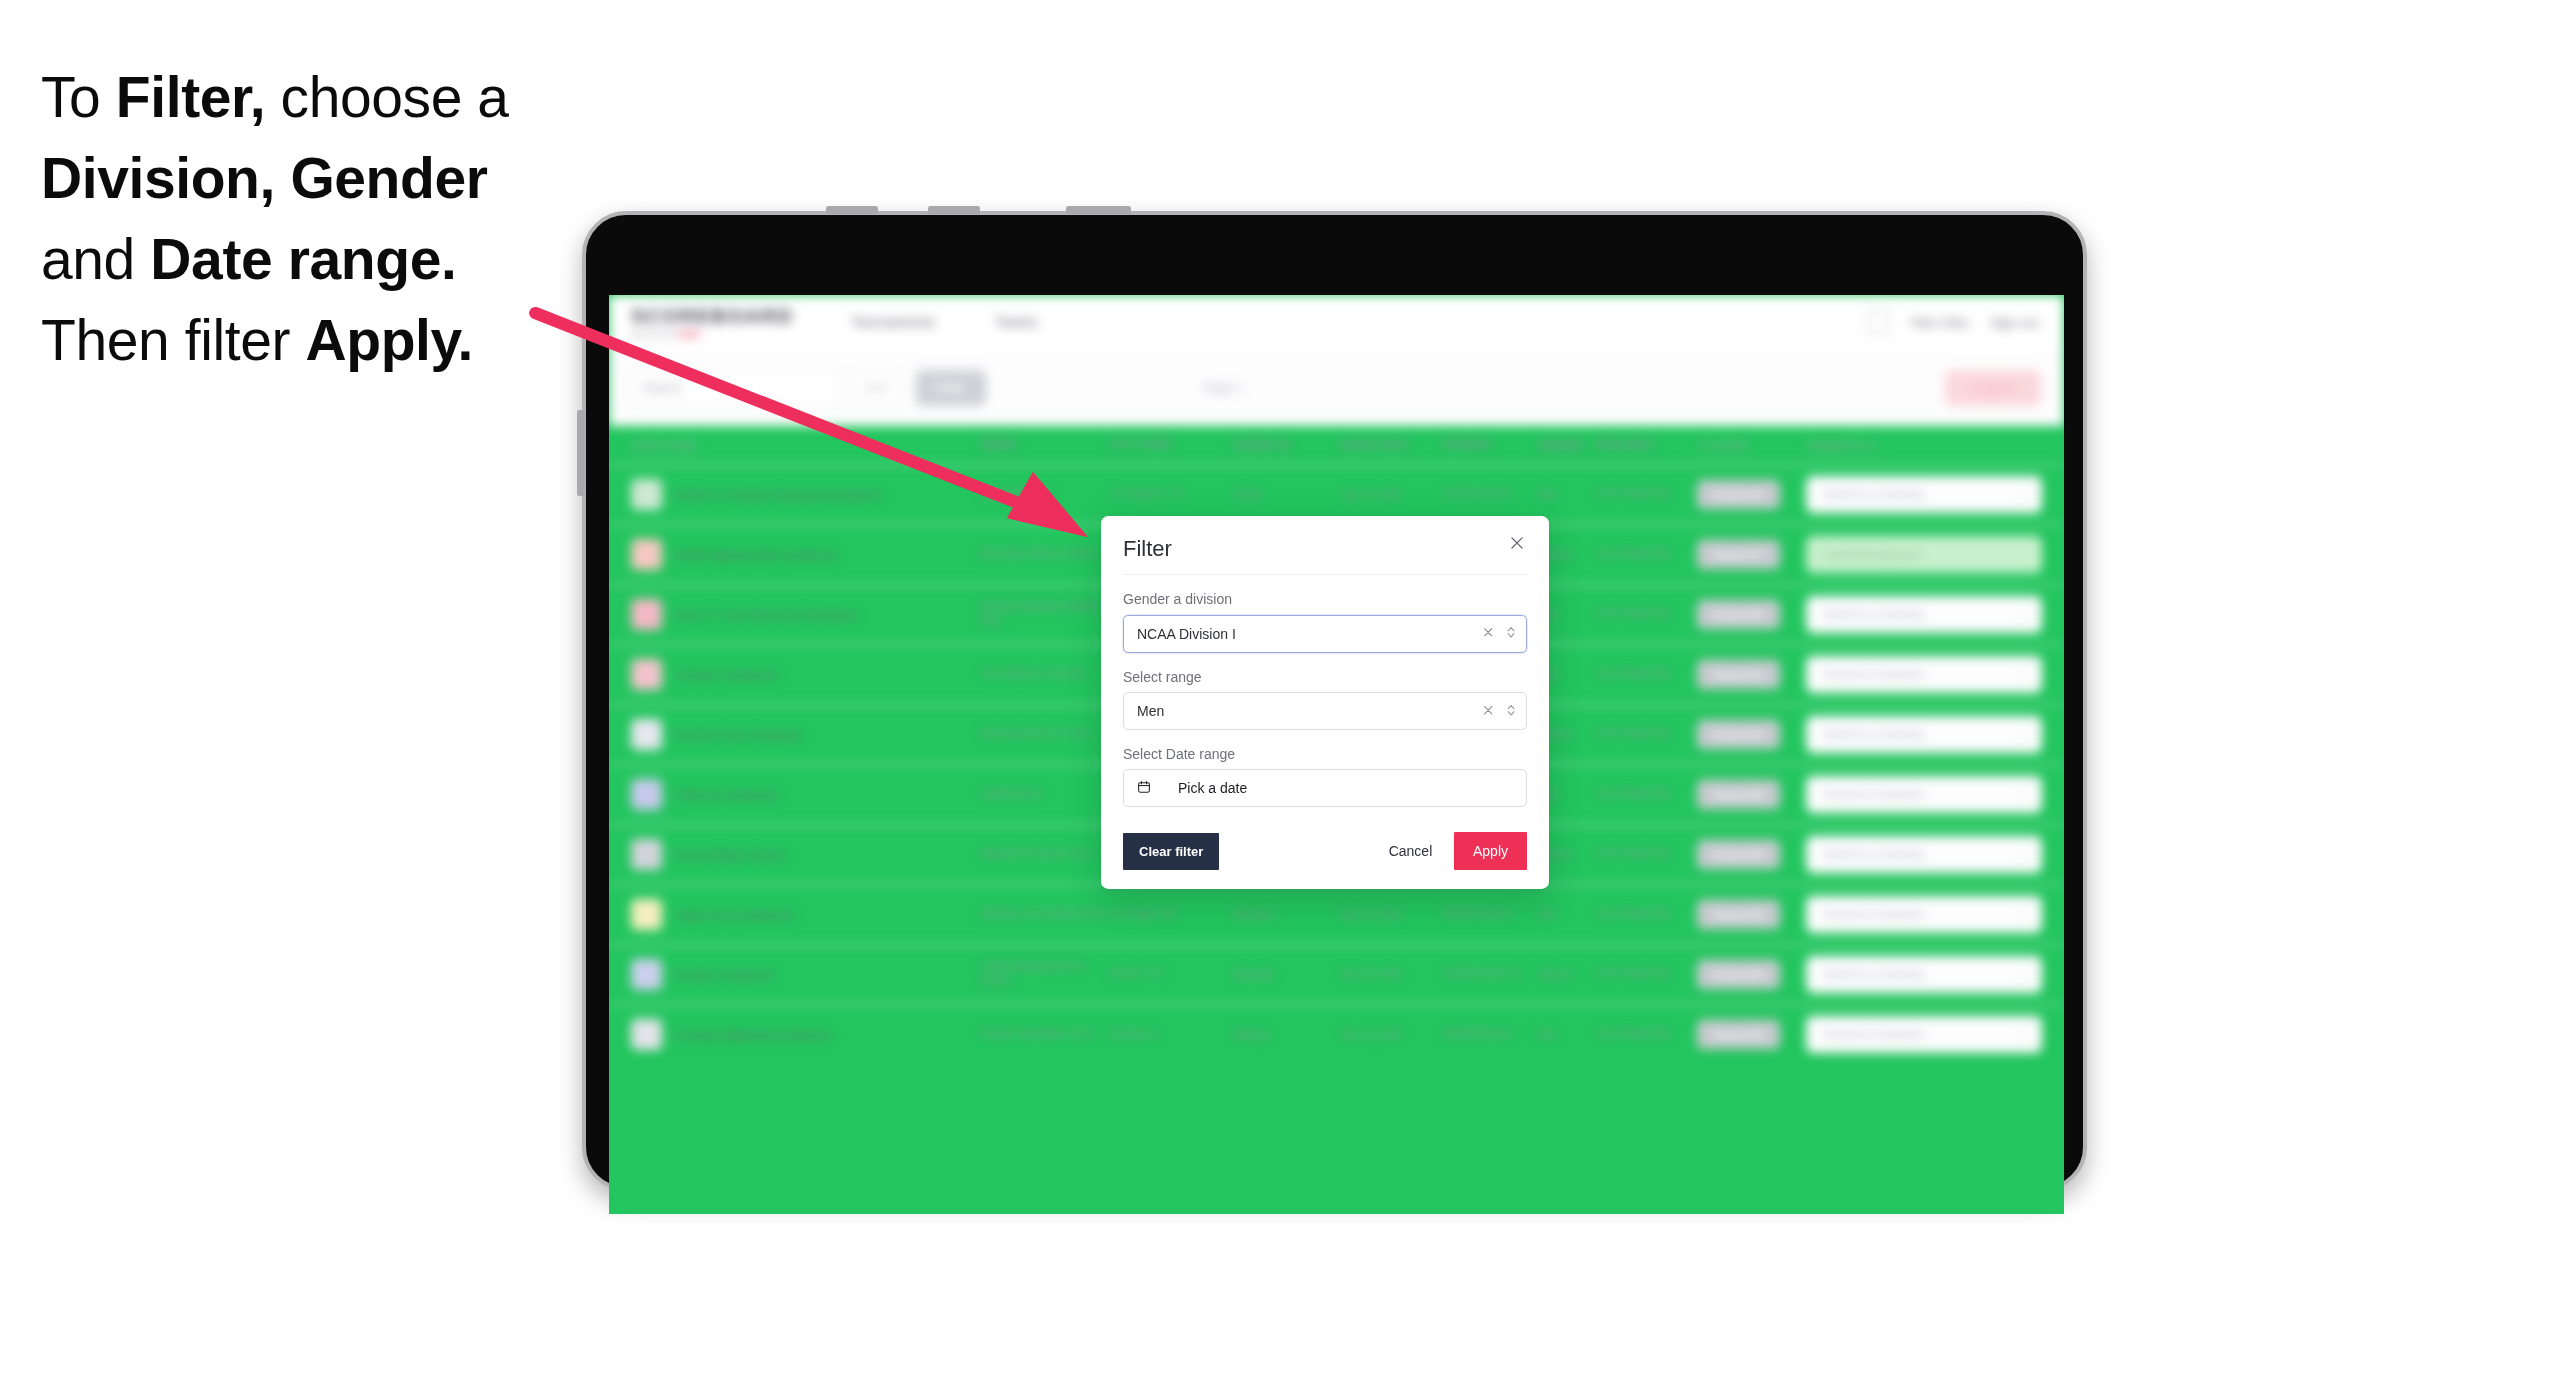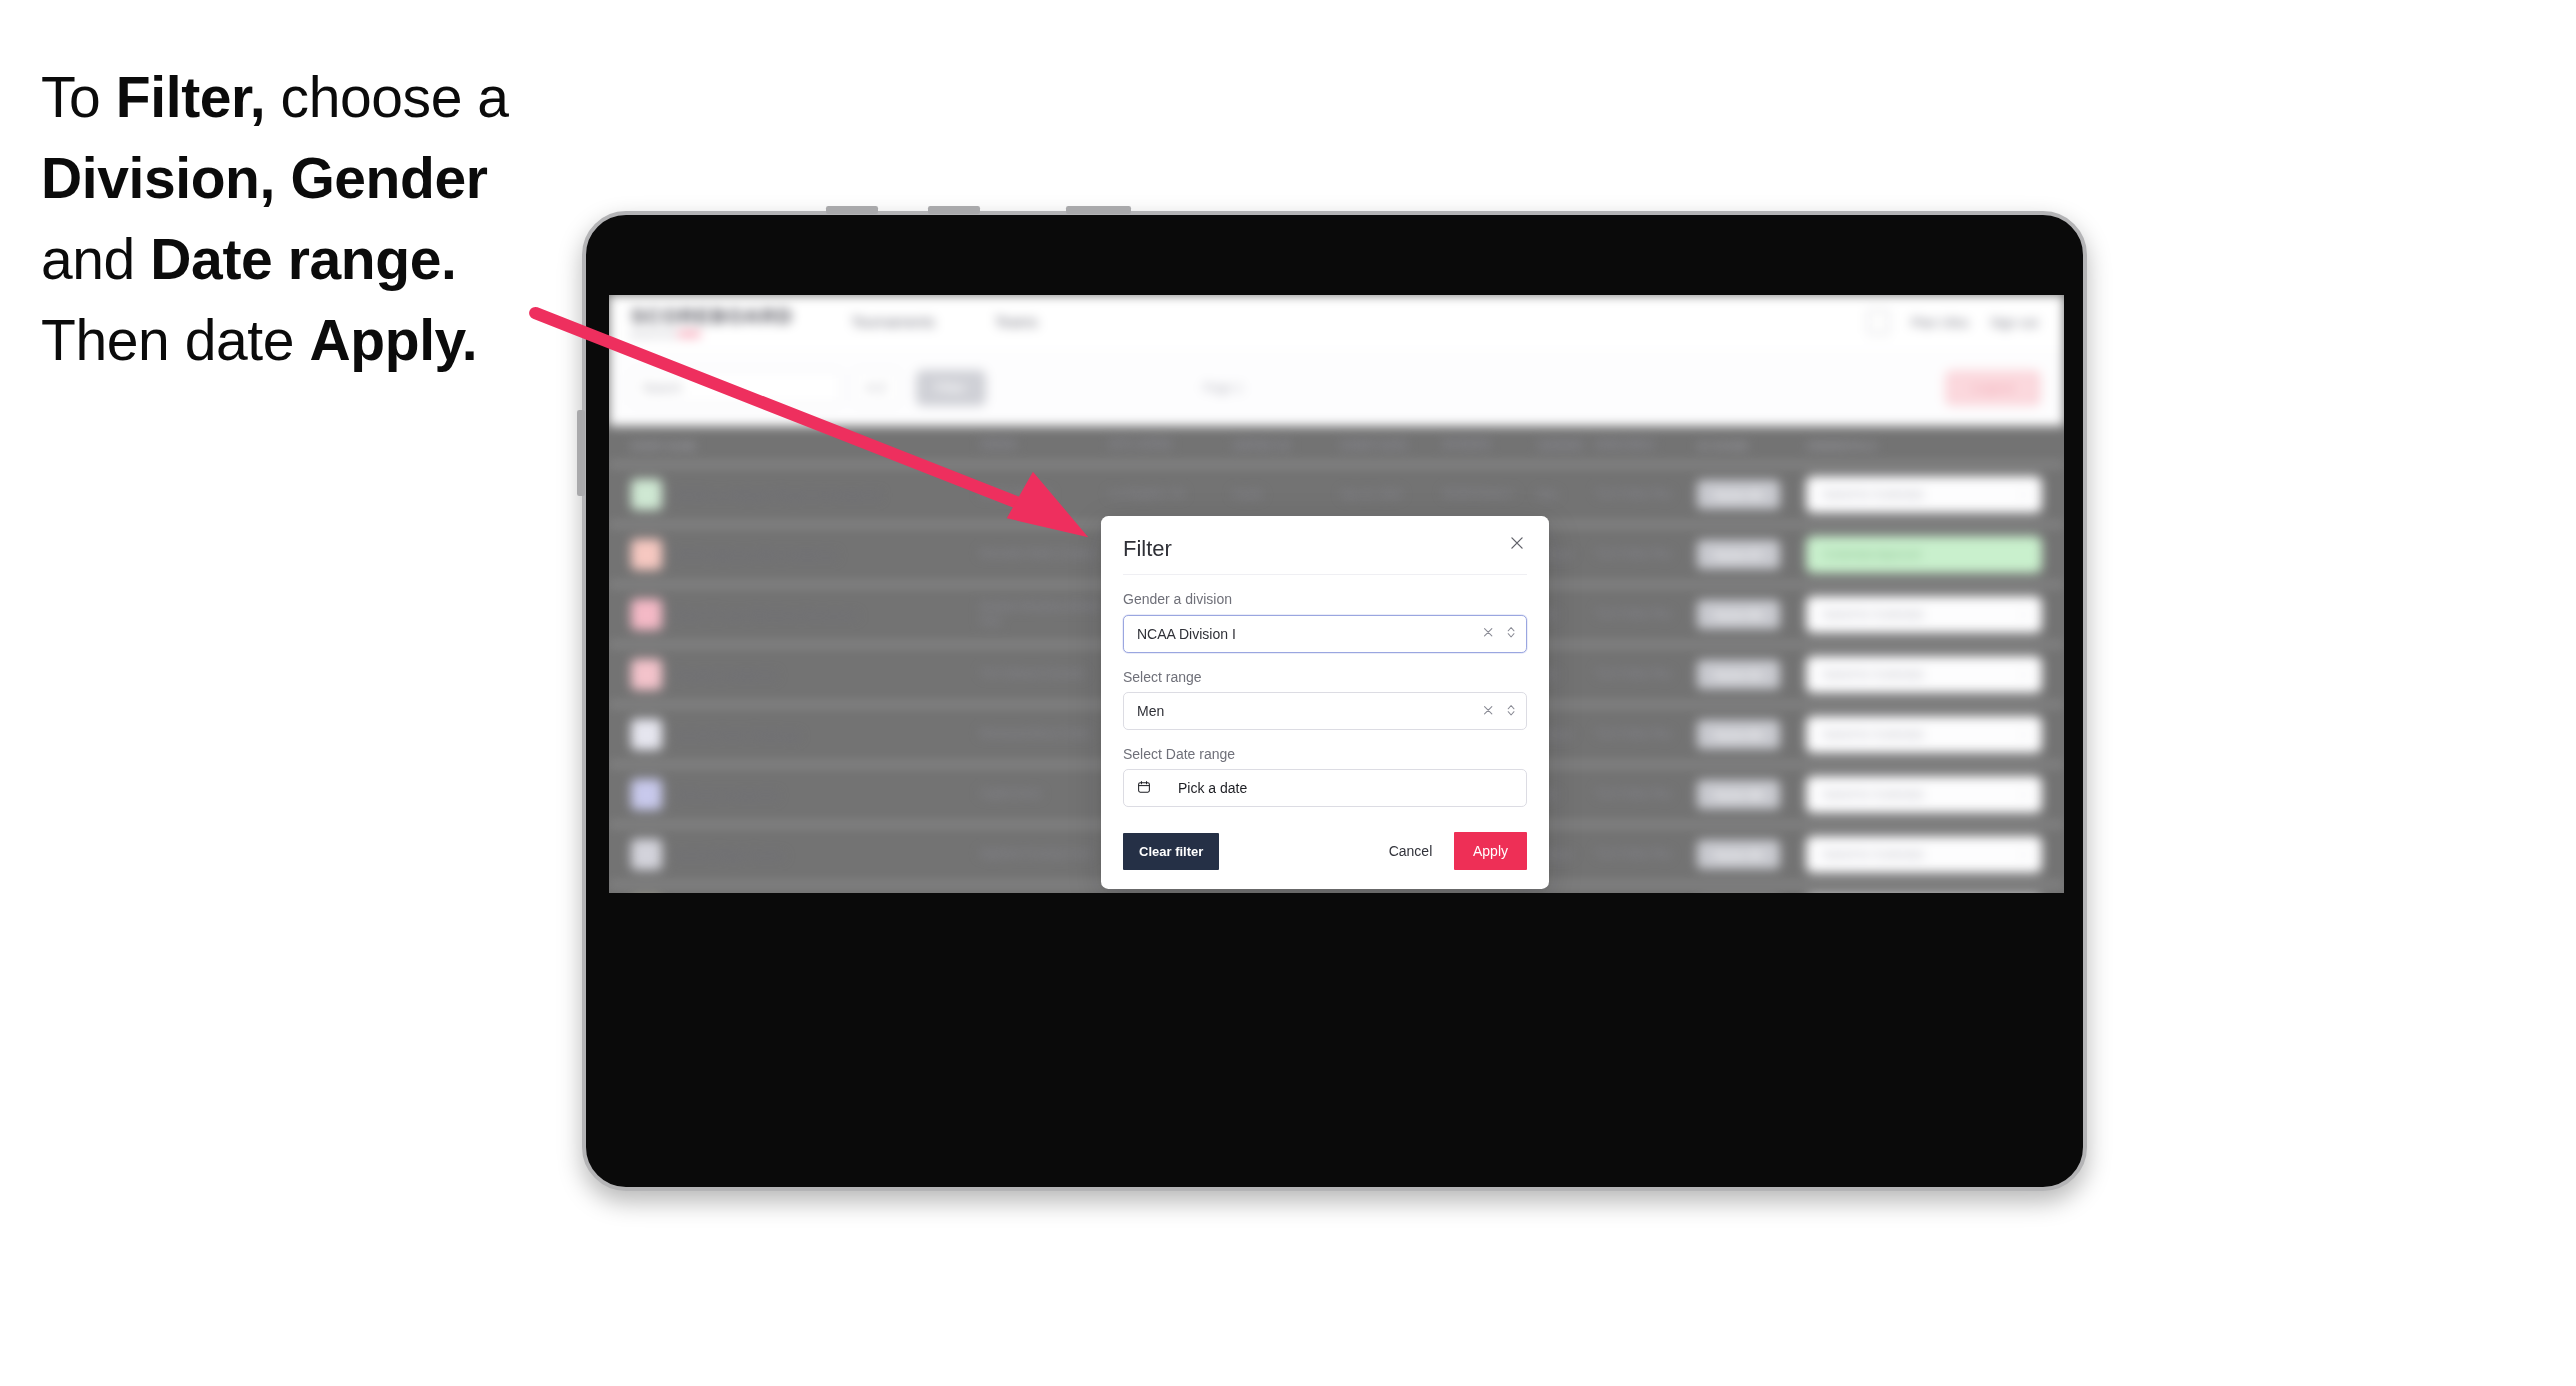--- a/index.html
+++ b/index.html
@@ -77,22 +77,22 @@
              background: radial-gradient(circle at 40% 35%, #2e3d6b 0%, #101425 70%, #060606 100%); }
   .cam-2 { left: 26px; top: 502px; width: 22px; height: 25px; }
   .cam-3 { left: 26px; top: 538px; width: 22px; height: 25px; }
 
   
   .screen {
     position: absolute;
     left: 23px;
     top: 80px;
     width: 1455px;
-    height: 598px;
-    background: #737373;
+    height: 919px;
+    background: #22c55e;
     overflow: hidden;
   }
 
   
   .blurred {
     filter: blur(5.1px);
     -webkit-filter: blur(5.1px);
   }
 
   .app-header {
@@ -286,21 +286,21 @@
 </style>
 </head>
 <body>
 
 <div id="stage">
 
   <div class="caption">
     <div><span>To </span><b>Filter,</b><span> choose a</span></div>
     <div><b>Division, Gender</b></div>
     <div><span>and </span><b>Date range.</b></div>
-    <div><span>Then date </span><b>Apply.</b></div>
+    <div><span>Then filter </span><b>Apply.</b></div>
   </div>
 
   <div class="tablet">
     <div class="tablet-btn btn-vol-a"></div>
     <div class="tablet-btn btn-vol-b"></div>
     <div class="tablet-btn btn-pwr"></div>
     <div class="tablet-btn btn-side"></div>
 
     <div class="cam cam-1"></div>
     <div class="cam cam-dot"></div>

